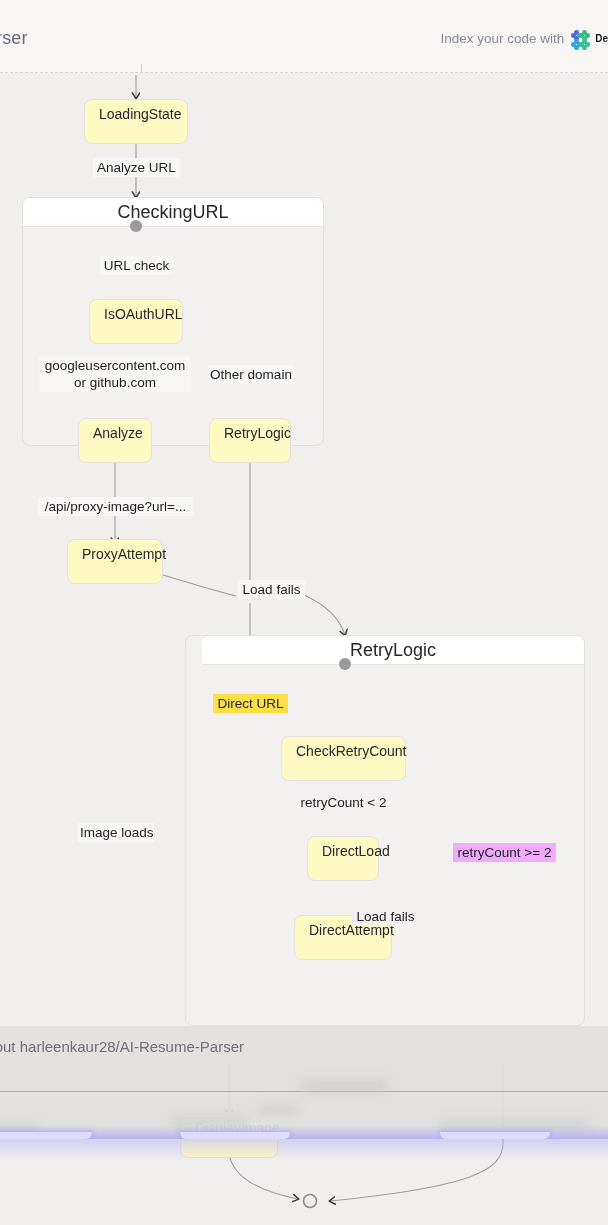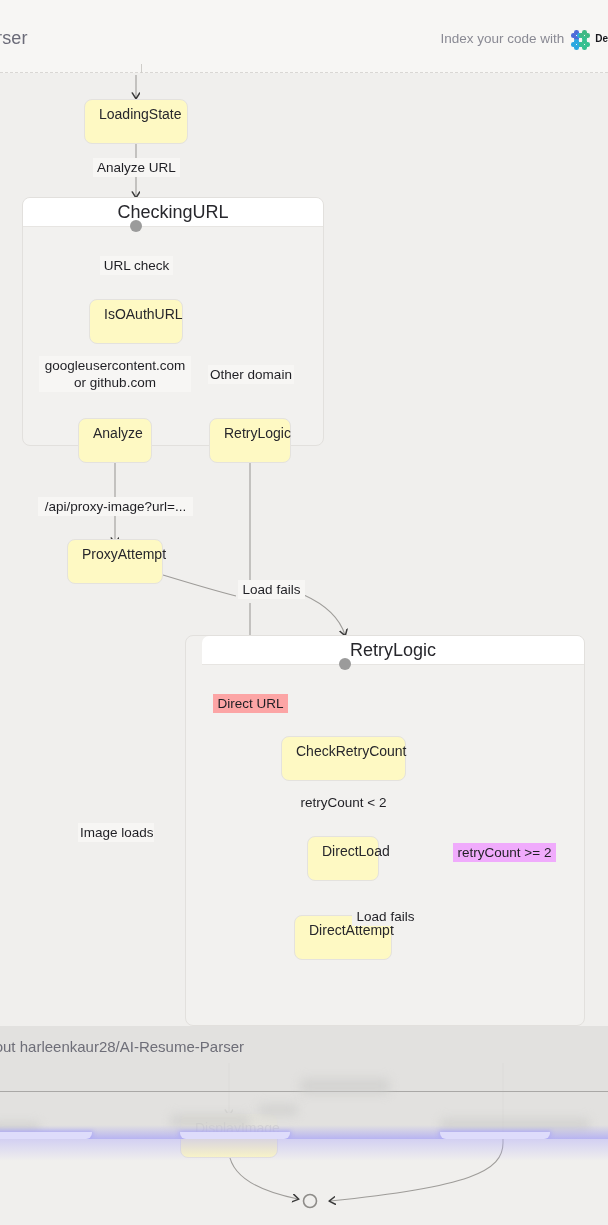--- a/index.html
+++ b/index.html
@@ -257,21 +257,21 @@
     <div class="elabel" style="left:100px; top:183px; width:73px;">URL check</div>
 
     <div class="elabel two" style="left:39px; top:283px; width:152px;">googleusercontent.com or github.com</div>
 
     <div class="elabel" style="left:208px; top:292px; width:86px;">Other domain</div>
 
     <div class="elabel" style="left:38px;  top:424px; width:155px;">/api/proxy-image?url=...</div>
 
     <div class="elabel" style="left:238px; top:507px; width:67px;">Load fails</div>
 
-    <div class="elabel" style="left:213px; top:621px; width:75px; background:#fca5a5;">Direct URL</div>
+    <div class="elabel" style="left:213px; top:621px; width:75px; background:#fde047;">Direct URL</div>
 
     <div class="elabel" style="left:78px;  top:720px; width:76px;margin-top:30px;">Image loads</div>
 
     <div class="elabel" style="left:297px; top:720px; width:93px; background:#f2f1ef;">retryCount &lt; 2</div>
 
     <div class="elabel" style="left:453px; top:770px; width:103px; background:#f0abfc;">retryCount &gt;= 2</div>
 
     <div class="elabel" style="left:352px; top:834px; width:67px; background:#f2f1ef;">Load fails</div>
 
     <div class="overlay">

